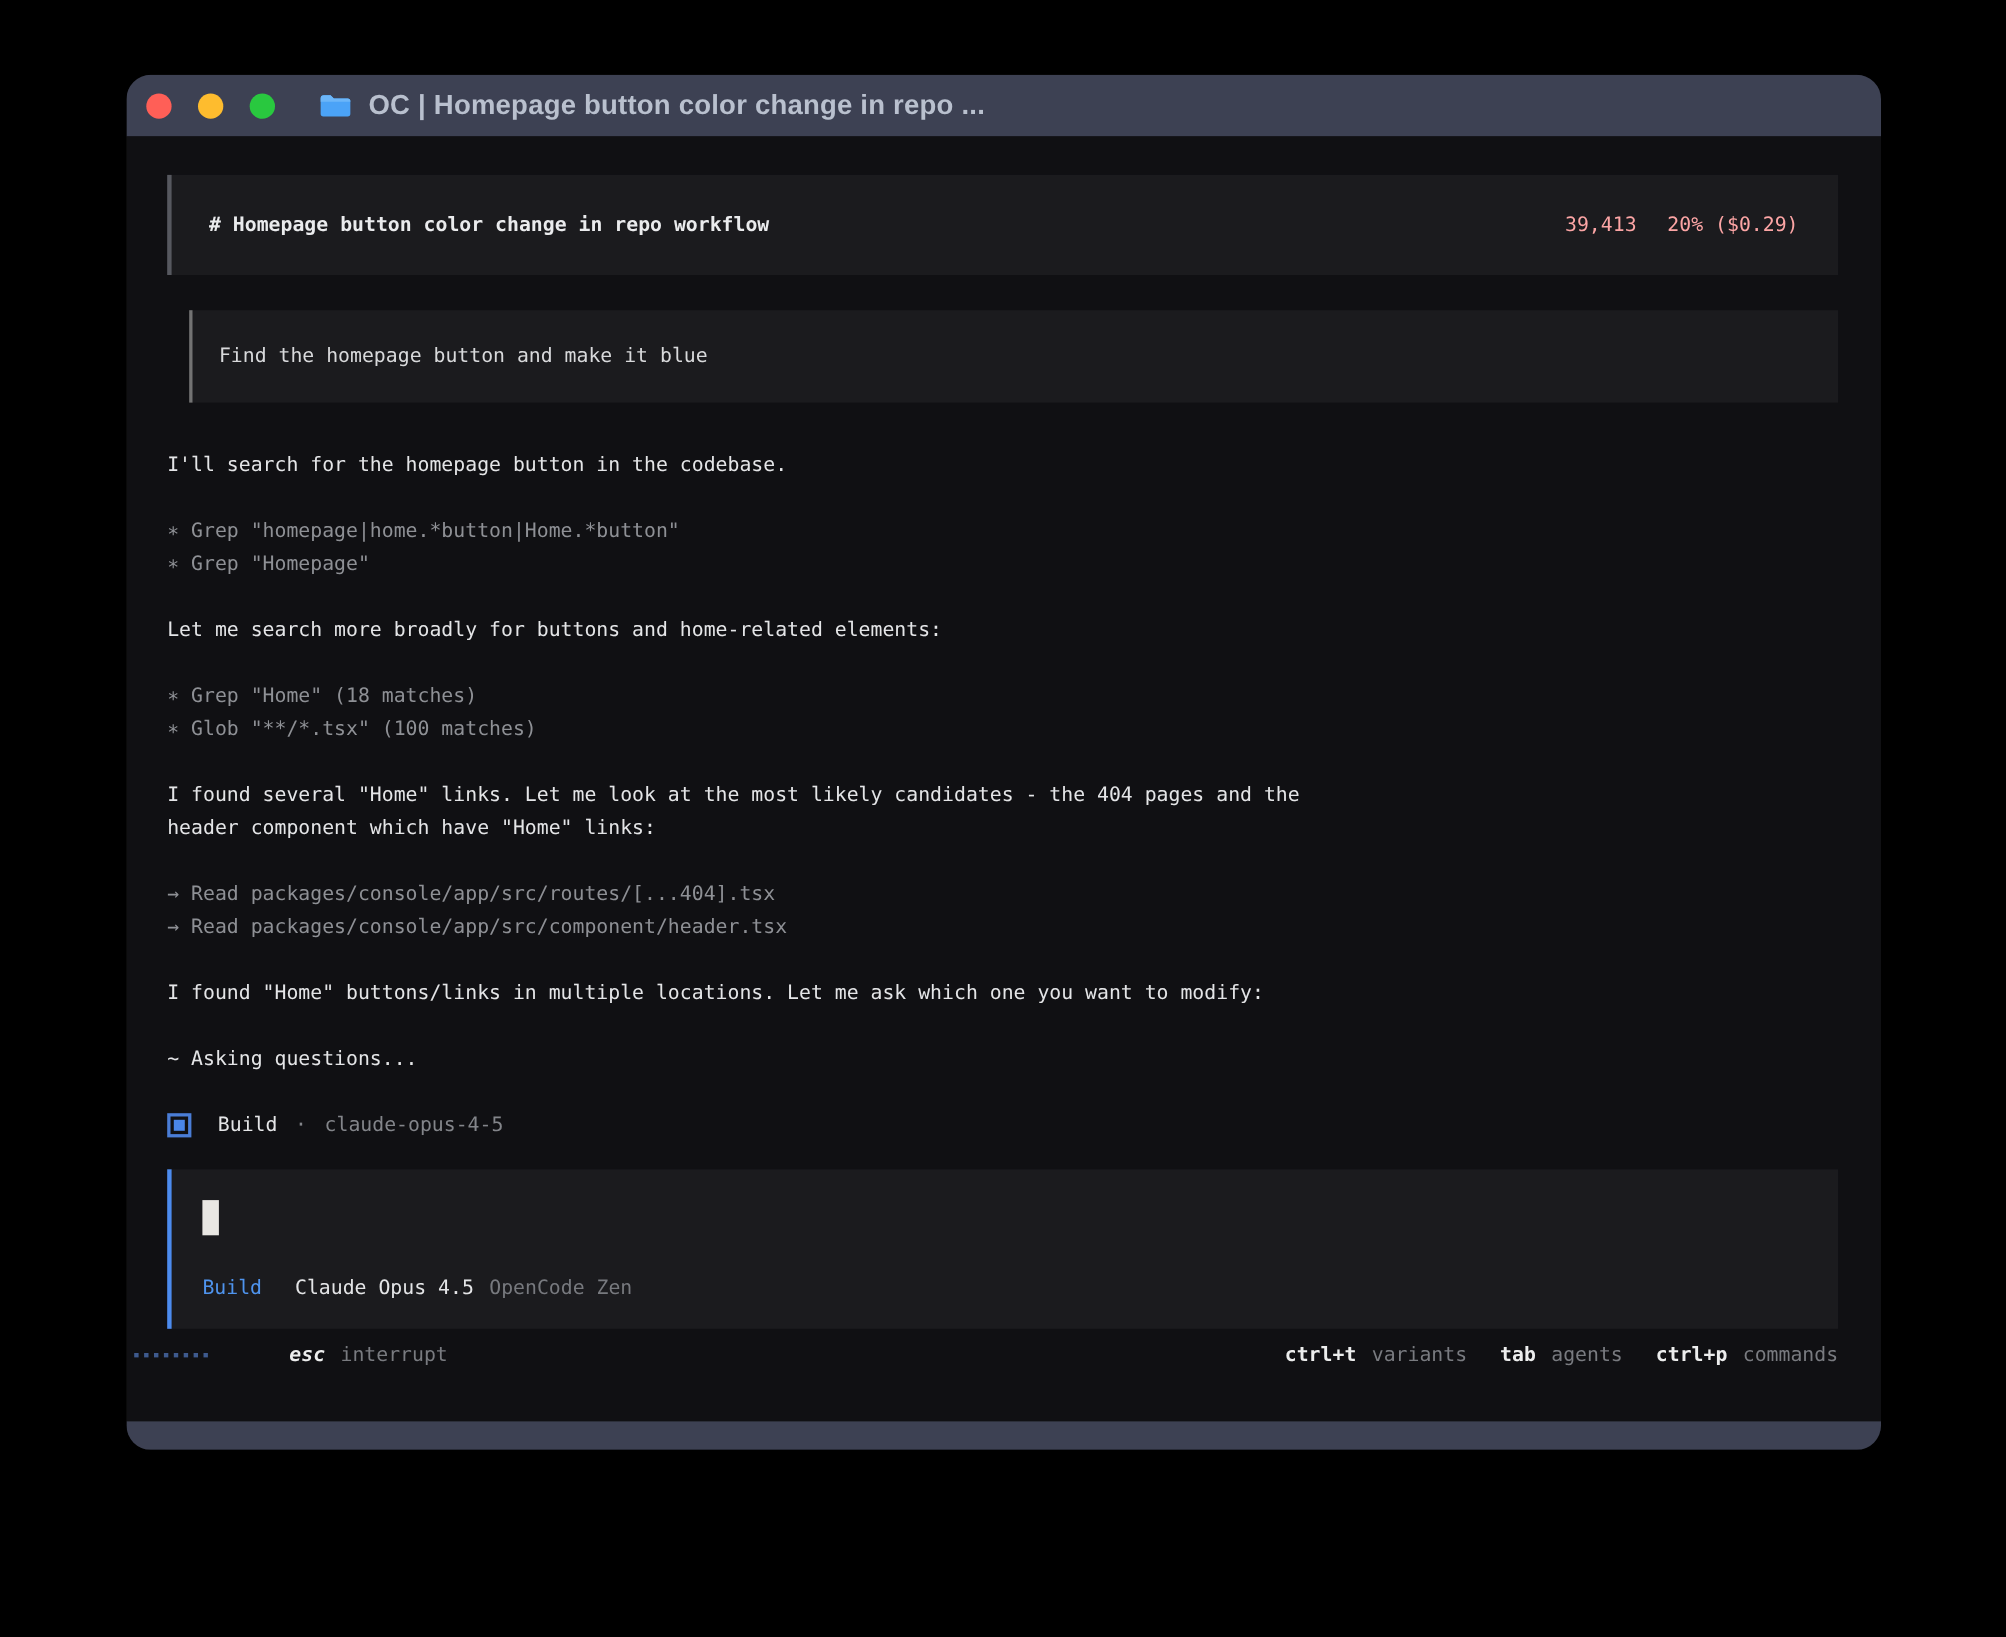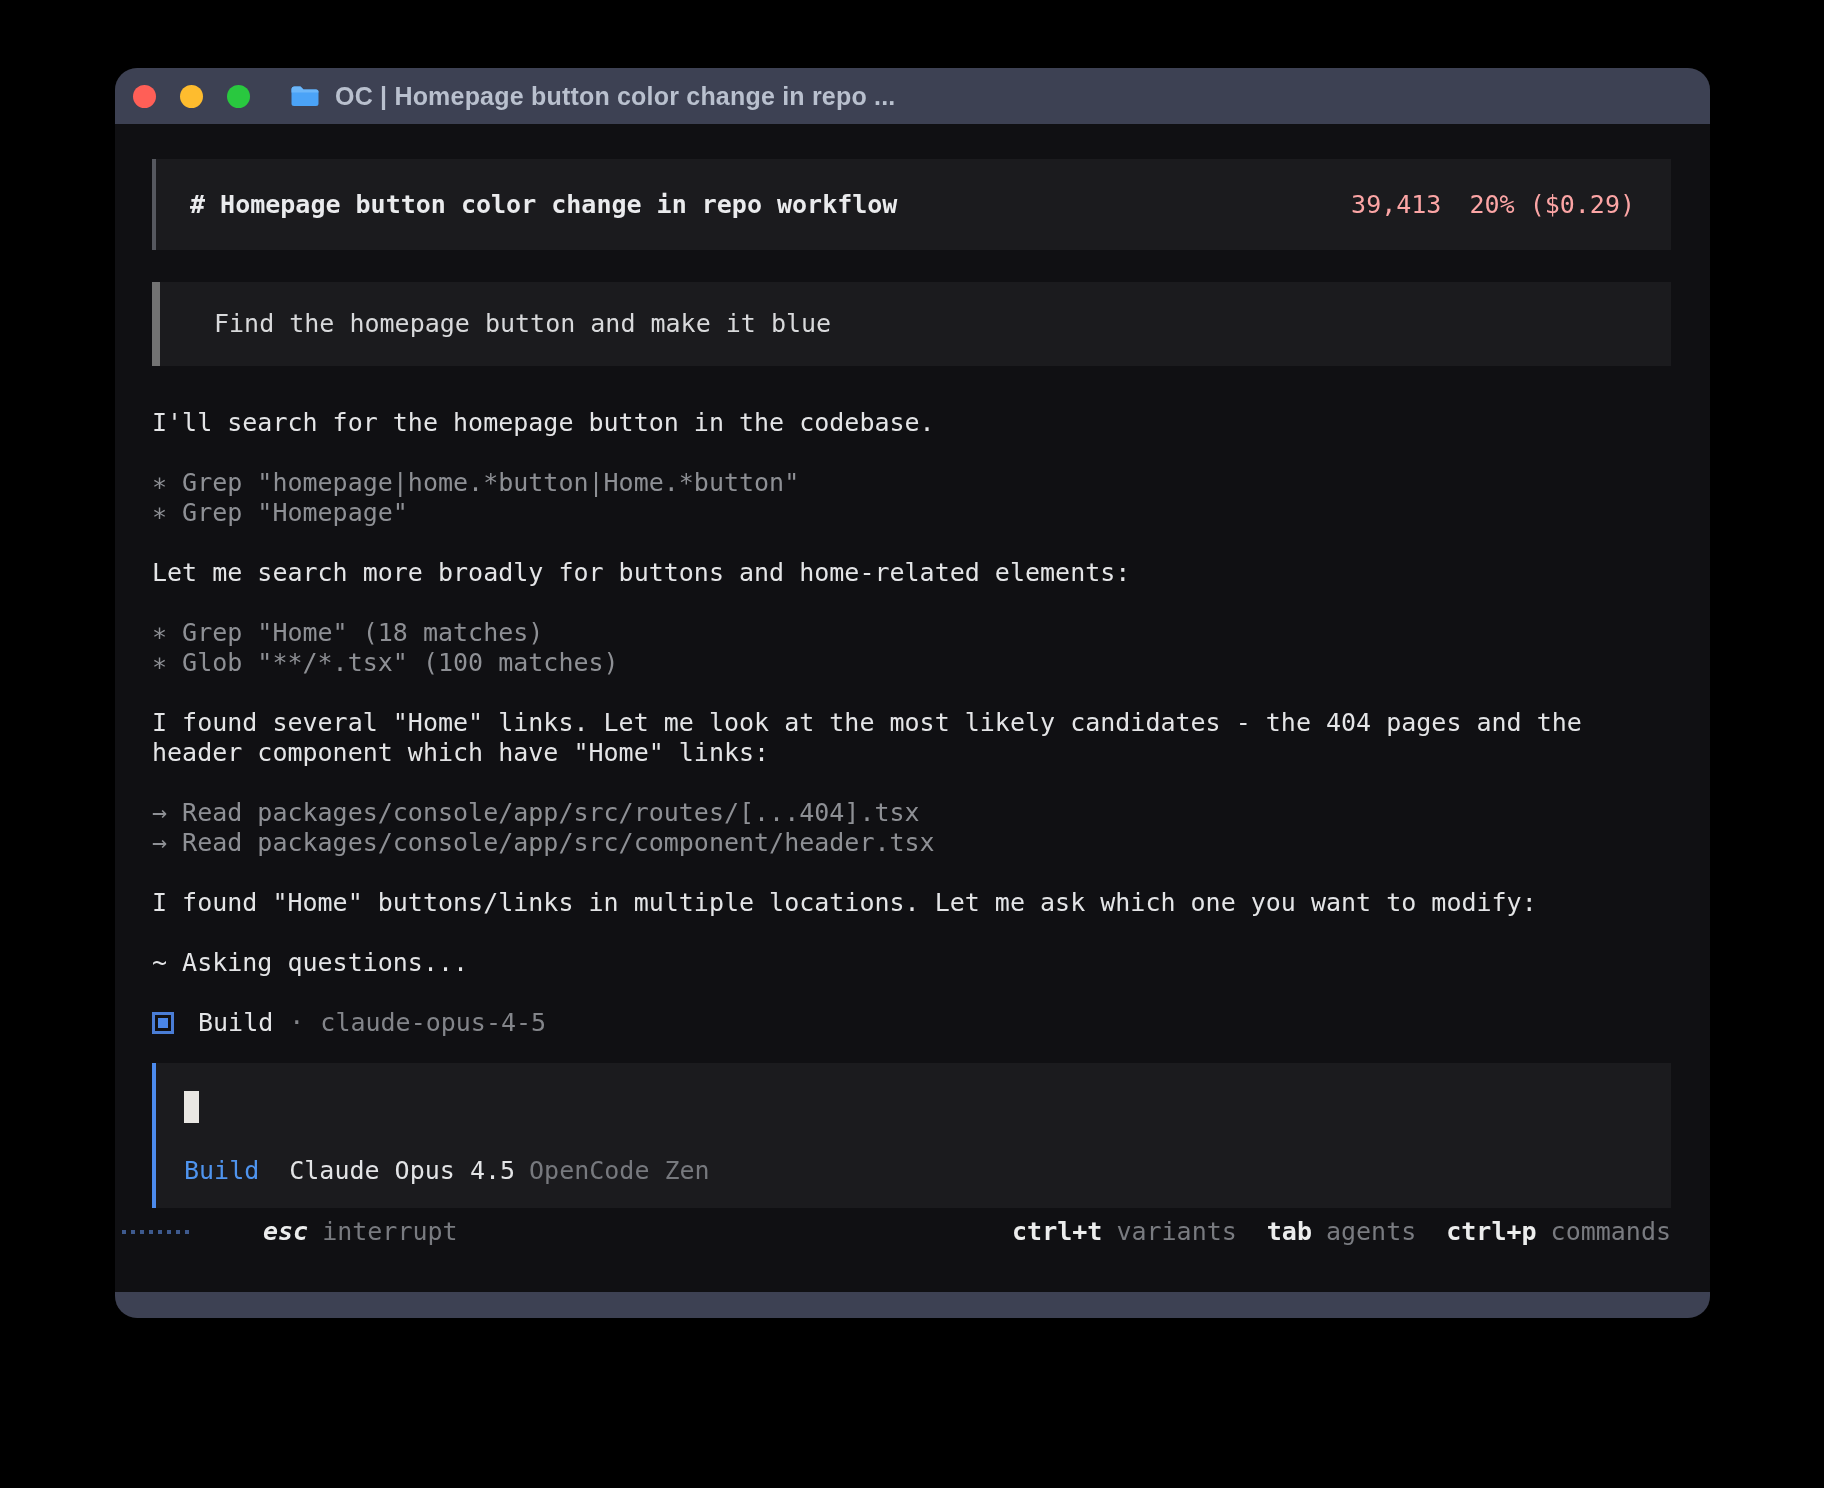--- a/index.html
+++ b/index.html
@@ -32,37 +32,37 @@
     white-space: nowrap;
   }
 
   
   .bottombar { height: 26px; background: #3d4153; flex: 0 0 auto; }
 
   
   .content {
     flex: 1 1 auto; background: #101013;
     padding: 35px 39px 0 37px;
-    font-size: 25px; line-height: 30px; color: #e4e5e7;
+    font-size: 18px; line-height: 30px; color: #e4e5e7;
     position: relative;
   }
 
   .session-header {
     height: 91px; background: #1b1b1e; border-left: 4px solid #56585f;
     display: flex; align-items: center; justify-content: space-between;
     padding: 0 36px 0 34px;
   }
   .session-title { font-weight: bold; color: #eaebed; white-space: pre; }
   .session-stats { color: #fca5a5; display: flex; gap: 28px; white-space: pre; }
 
   .user-message {
     margin-top: 32px; height: 84px; background: #1b1b1e;
-    border-left: 8px solid #737373;
-    display: flex; align-items: center; padding-left: 54px;
-    color: #d8d9db; white-space: pre;
+    border-left: 3px solid #737373;
+    display: flex; align-items: center; padding-left: 24px;
+    color: #d8d9db; white-space: pre; margin-left: 20px;
   }
 
   .conversation { margin-top: 42px; }
   .conversation .line { height: 30px; white-space: pre; }
   .conversation .line.text { color: #e4e5e7; }
   .conversation .line.tool { color: #8e9095; }
 
   .status-row { margin-top: 30px; height: 30px; display: flex; align-items: center; }
   .agent-icon {
     width: 22px; height: 22px; border: 3px solid #4a7dd6;

